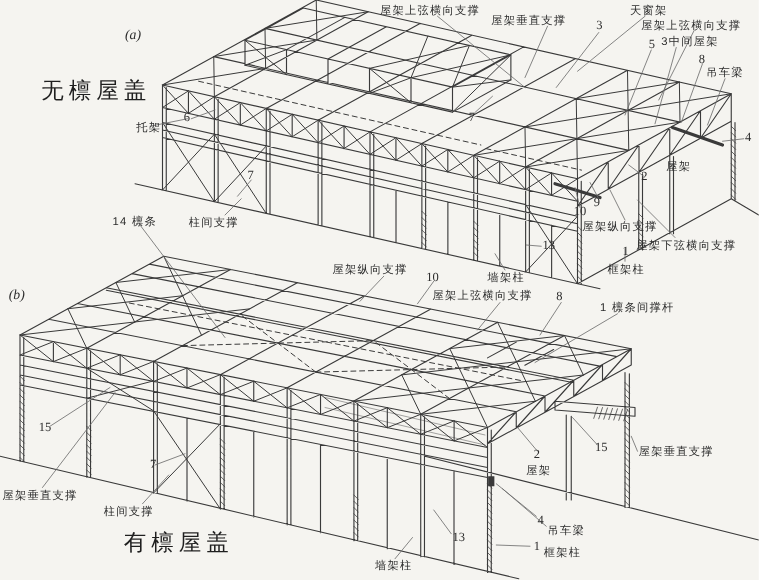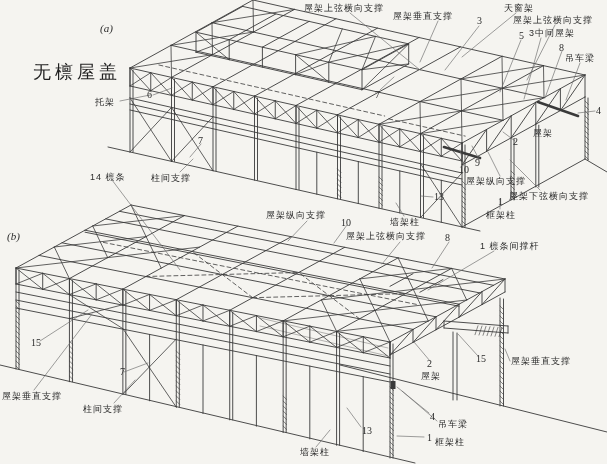--- a/index.html
+++ b/index.html
@@ -47,37 +47,38 @@
   <div class="lbl" style="left:393px;top:11px">屋架垂直支撑</div>
   <div class="num" style="left:477px;top:16px">3</div>
   <div class="lbl" style="left:504px;top:3px">天窗架</div>
   <div class="lbl" style="left:513px;top:15px">屋架上弦横向支撑</div>
   <div class="num" style="left:519px;top:31px">5</div>
   <div class="lbl" style="left:529px;top:28px">3中间屋架</div>
   <div class="num" style="left:559px;top:43px">8</div>
   <div class="lbl" style="left:565px;top:53px">吊车梁</div>
   <div class="num" style="left:375px;top:90px">7</div>
   <div class="num" style="left:147px;top:90px">6</div>
-  <div class="lbl" style="left:95px;top:97px">托架</div>
+  <div class="lbl" style="left:109px;top:97px">托架</div>
   <div class="num" style="left:198px;top:136px">7</div>
   <div class="lbl" style="left:90px;top:172px">14 檩条</div>
   <div class="lbl" style="left:151px;top:173px">柱间支撑</div>
   <div class="num" style="left:596px;top:106px">4</div>
   <div class="lbl" style="left:533px;top:128px">屋架</div>
   <div class="num" style="left:513px;top:137px">2</div>
   <div class="num" style="left:459px;top:165px">10</div>
   <div class="num" style="left:475px;top:158px">9</div>
   <div class="lbl" style="left:466px;top:176px">屋架纵向支撑</div>
   <div class="num" style="left:434px;top:192px">13</div>
   <div class="lbl" style="left:509px;top:191px">屋架下弦横向支撑</div>
   <div class="num" style="left:498px;top:197px">1</div>
   <div class="lbl" style="left:486px;top:210px">框架柱</div>
   <div class="lbl" style="left:390px;top:217px">墙架柱</div>
 
   <div class="tag" style="left:7px;top:230px">(b)</div>
+  <div class="title" style="left:99px;top:424px">有檩屋盖</div>
   <div class="lbl" style="left:266px;top:210px">屋架纵向支撑</div>
   <div class="num" style="left:341px;top:218px">10</div>
   <div class="lbl" style="left:346px;top:231px">屋架上弦横向支撑</div>
   <div class="num" style="left:445px;top:233px">8</div>
   <div class="lbl" style="left:480px;top:241px">1 檩条间撑杆</div>
   <div class="num" style="left:31px;top:338px">15</div>
   <div class="lbl" style="left:2px;top:391px">屋架垂直支撑</div>
   <div class="num" style="left:120px;top:367px">7</div>
   <div class="lbl" style="left:83px;top:404px">柱间支撑</div>
   <div class="num" style="left:427px;top:359px">2</div>

